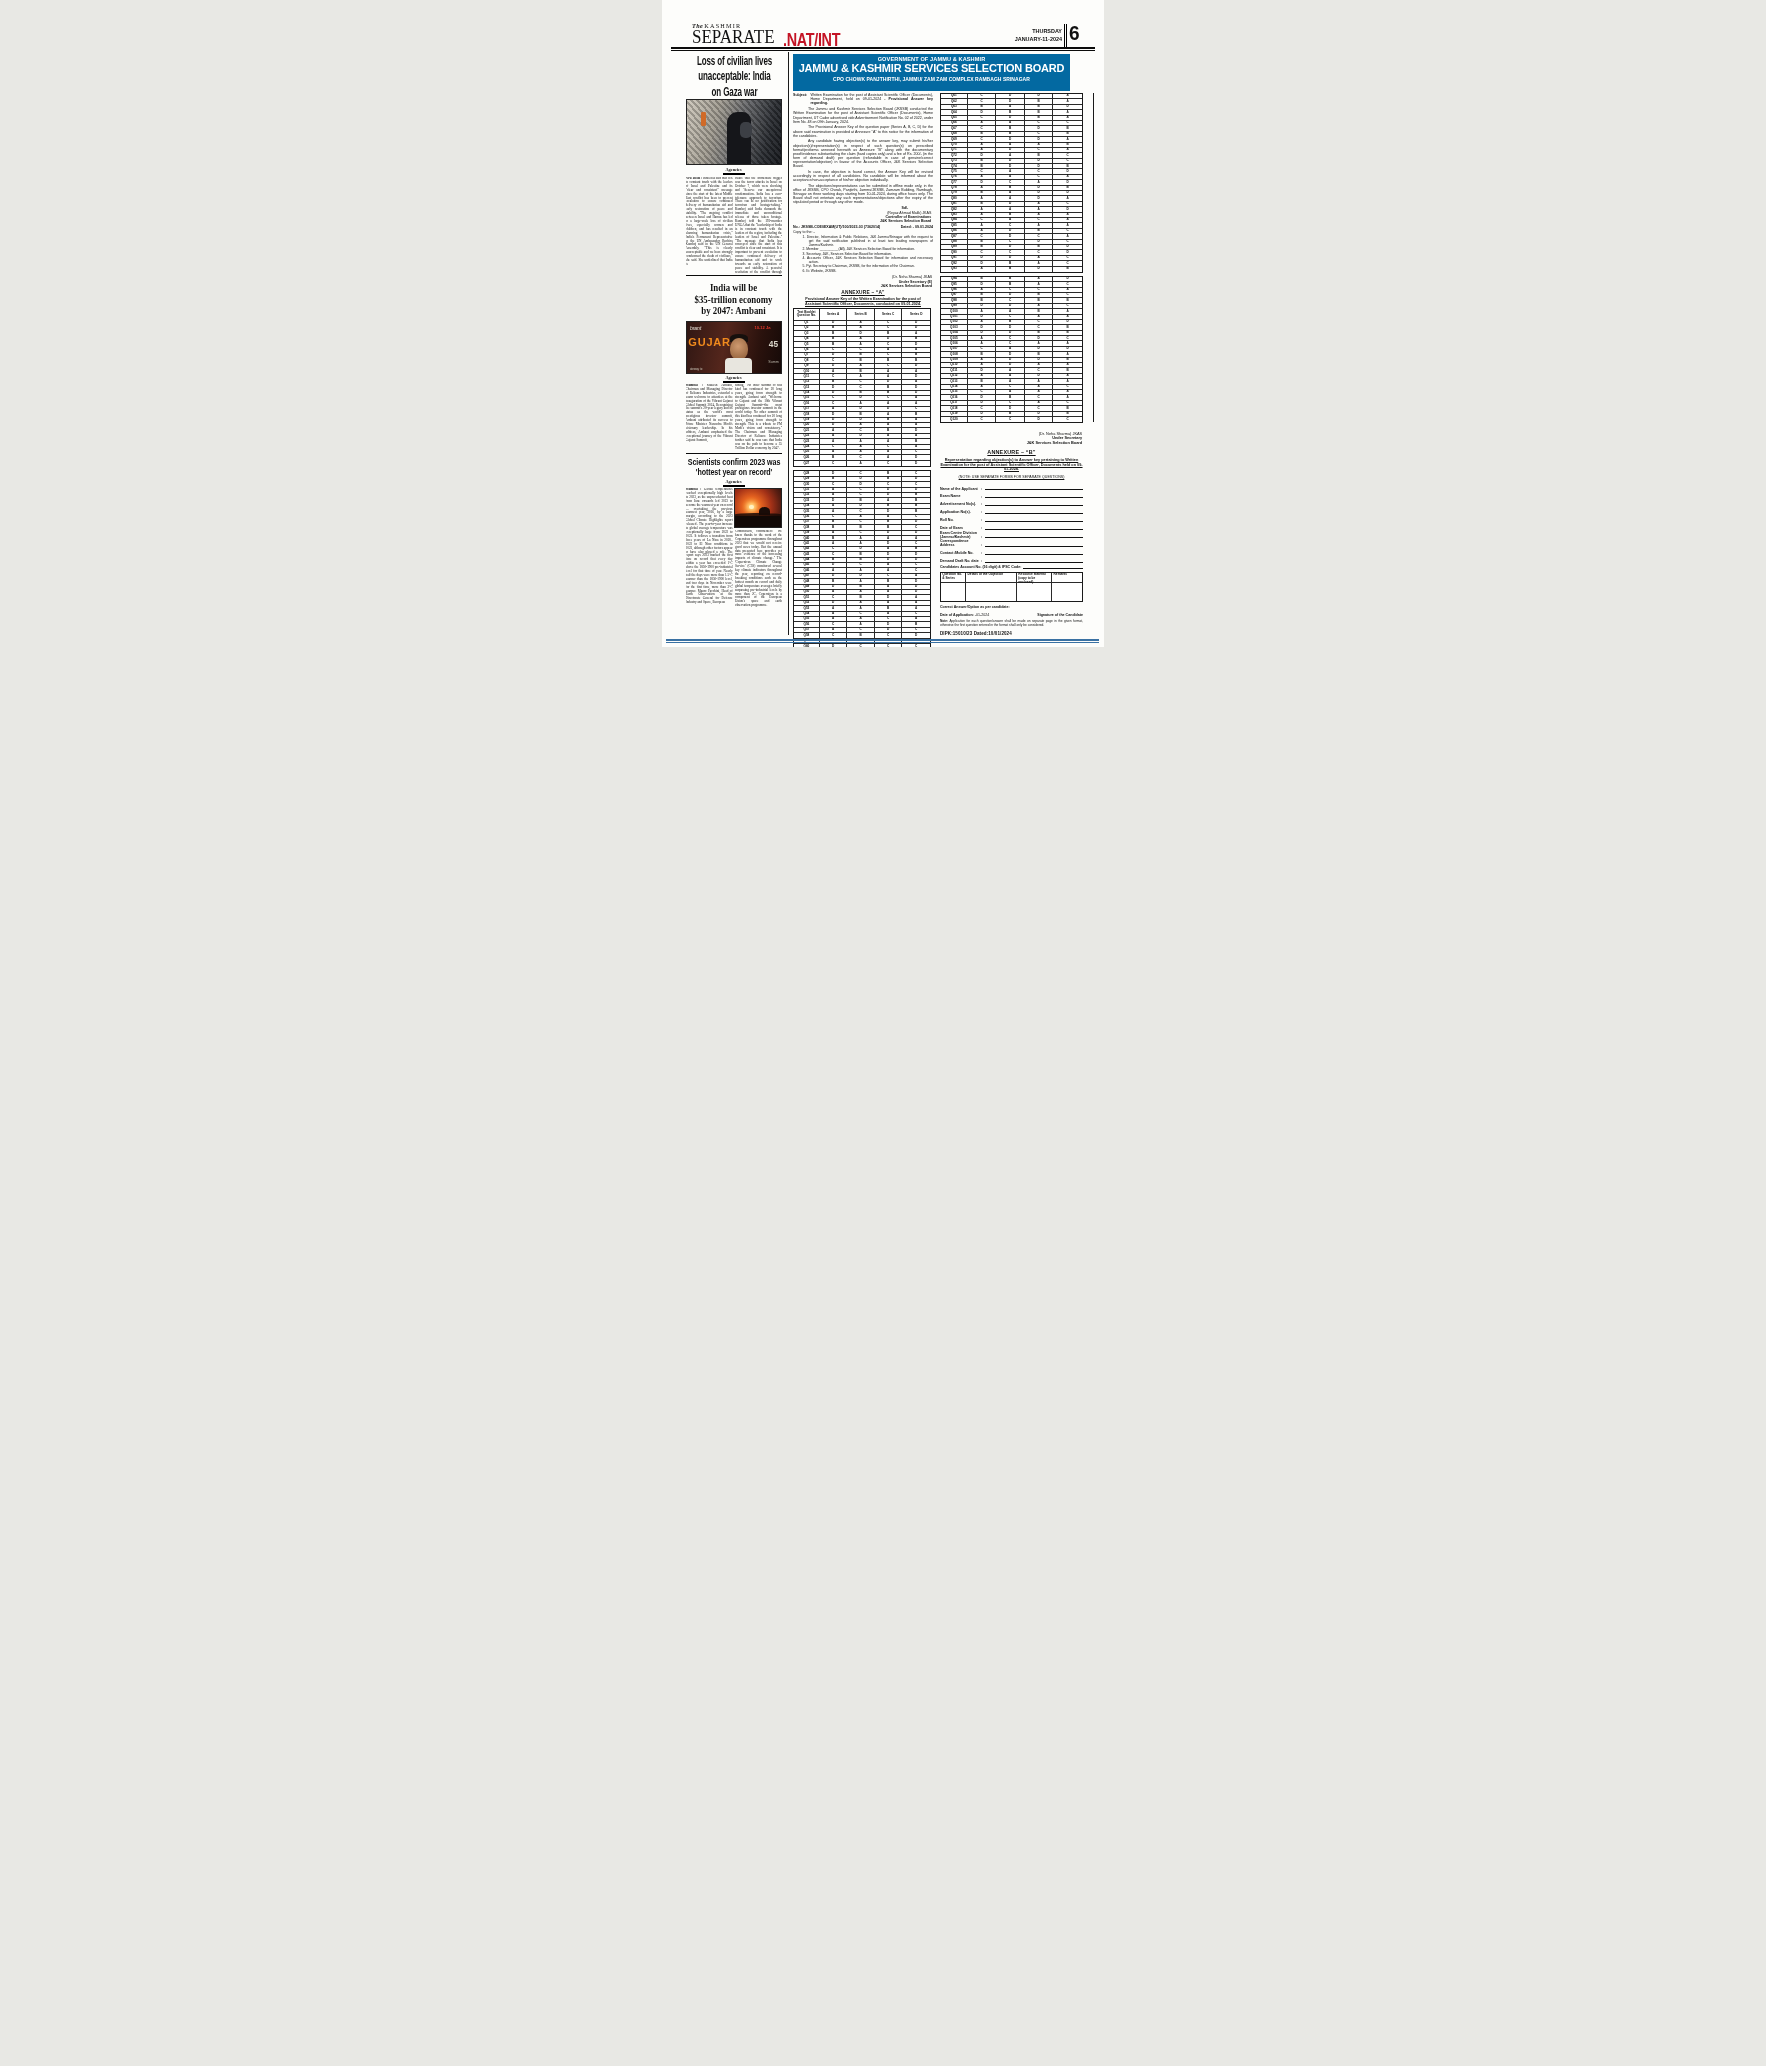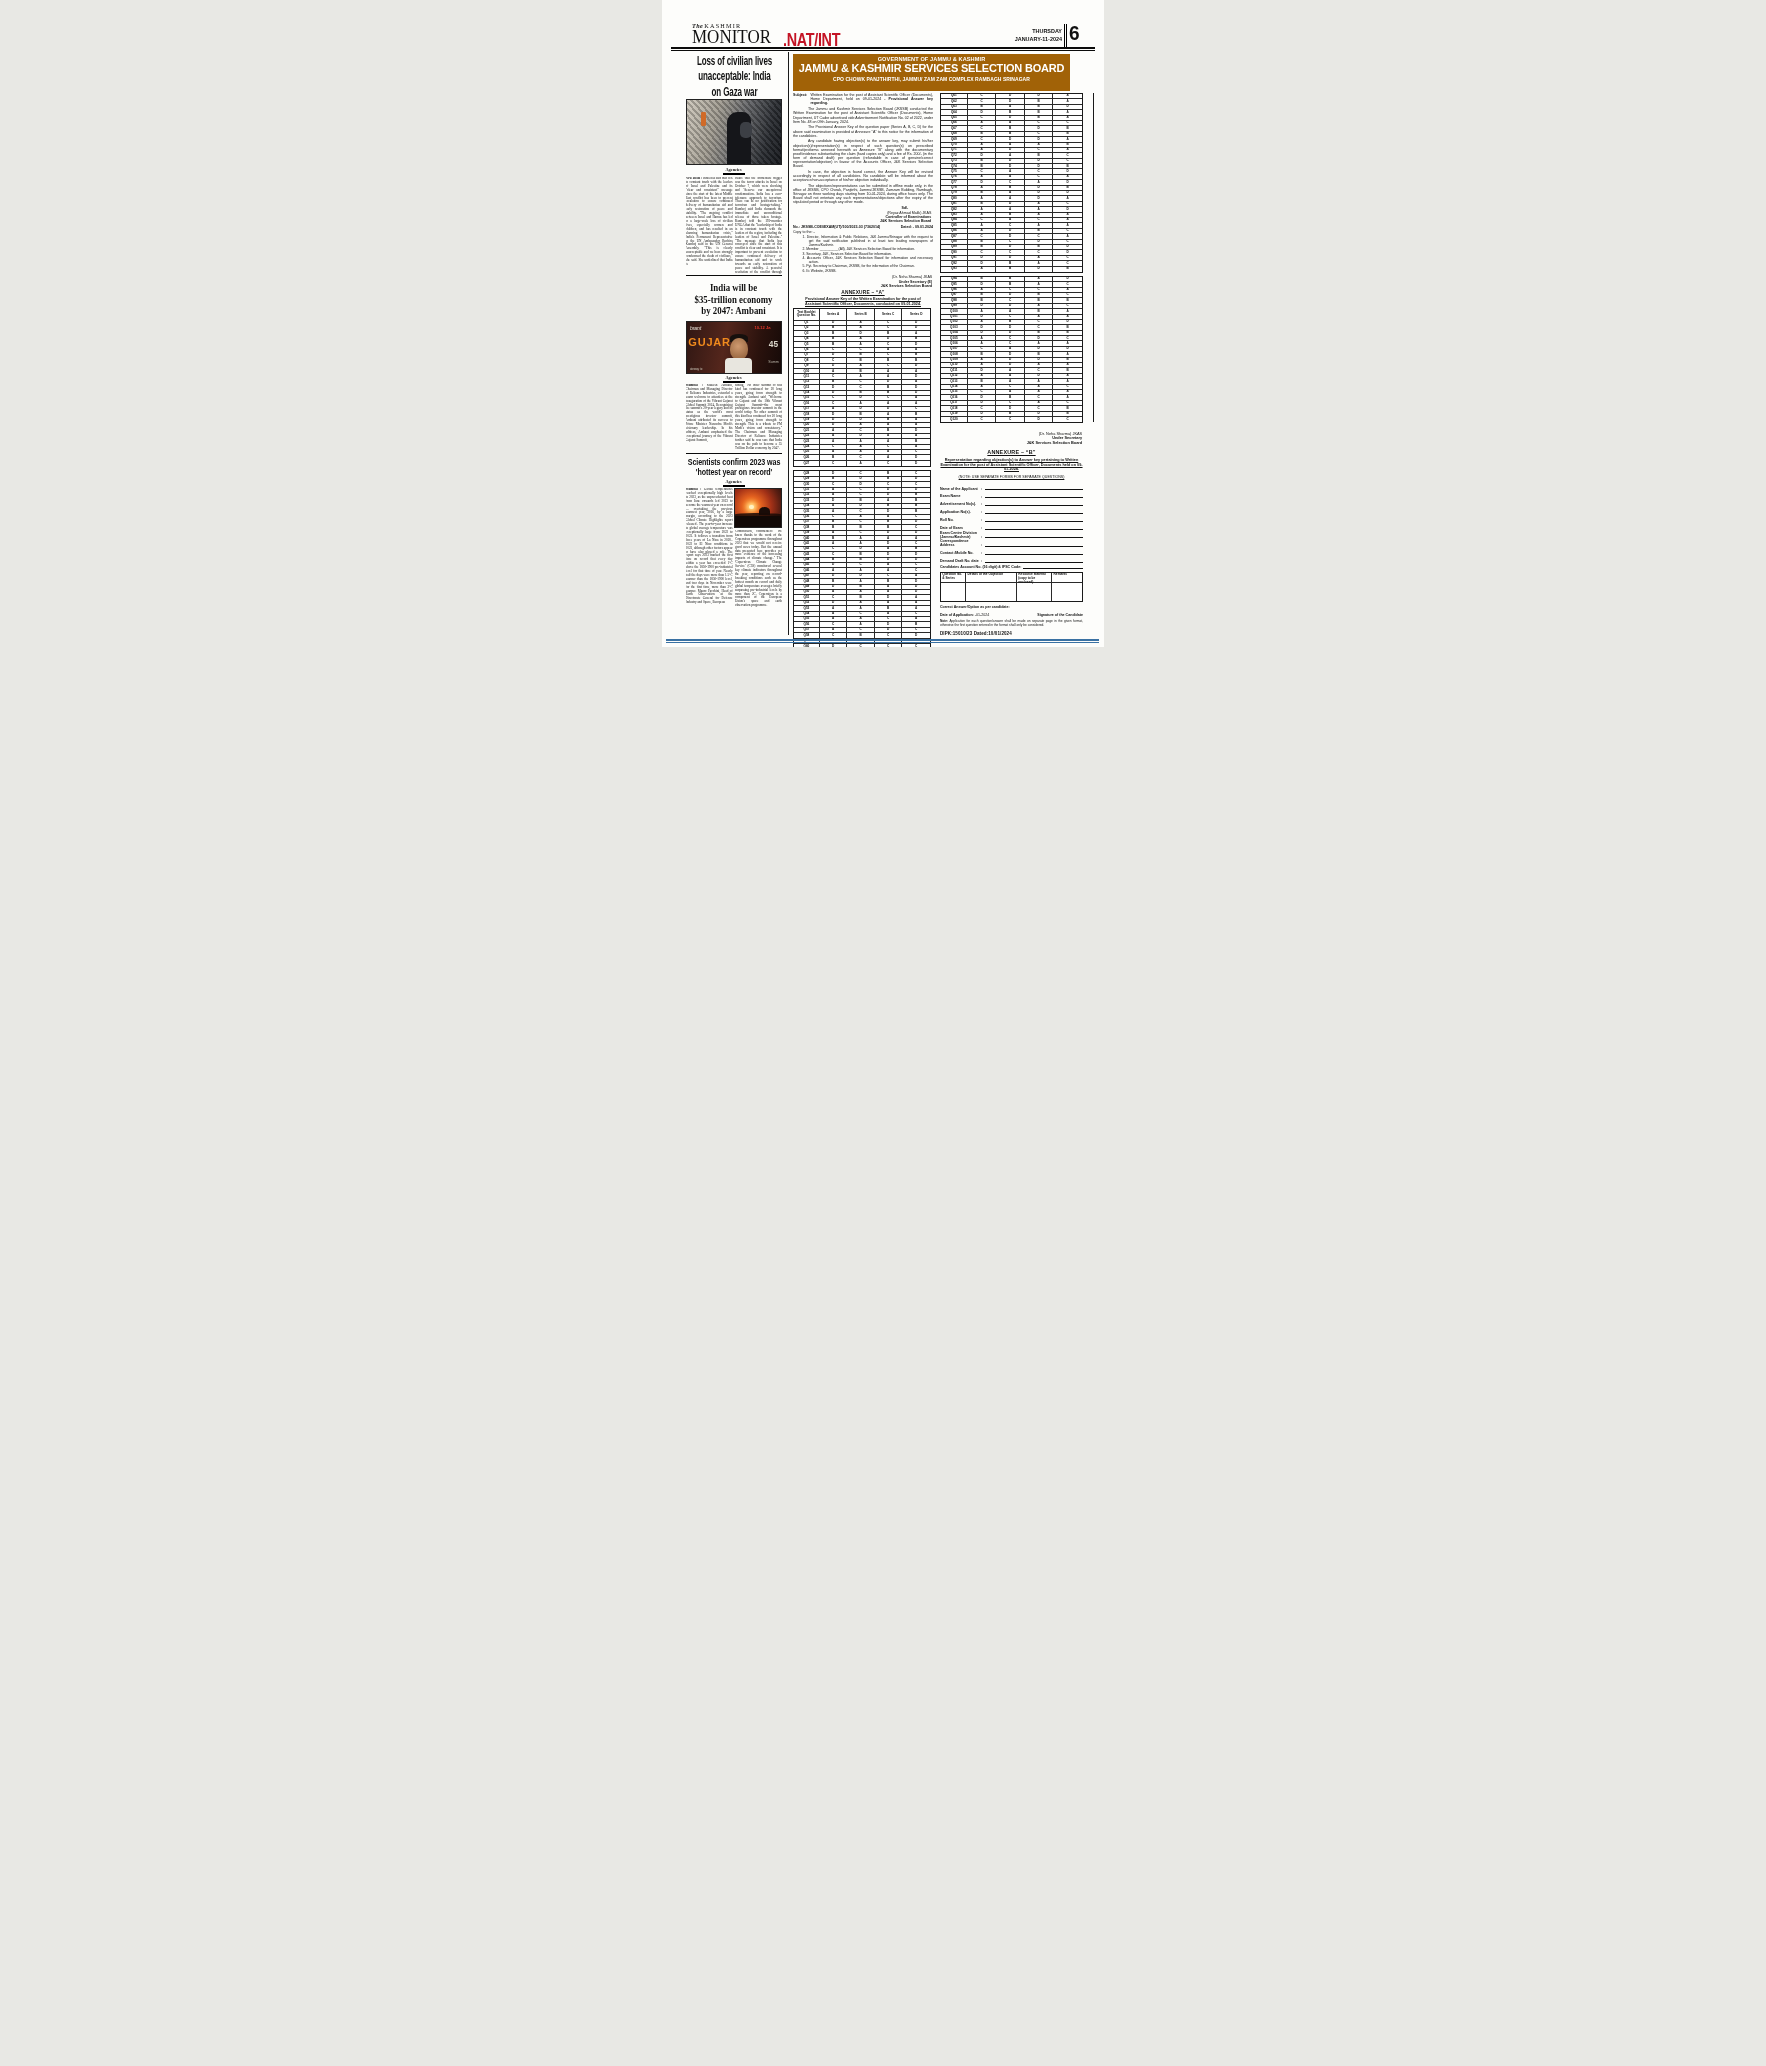--- a/index.html
+++ b/index.html
@@ -54,21 +54,21 @@
   .p2-hair { position:absolute; left:43px; top:12.4px; width:18px; height:7.4px; border-radius:50% 50% 0 0; background:#16100d; }
   .p2-shirt { position:absolute; left:38px; top:36px; width:27px; height:16.5px; background:#e8e6df; border-radius:4.1px 4.1px 0 0; }
 
   .photo3 { left:72px; top:488px; width:48px; height:40px; background:radial-gradient(circle at 36% 46%, #ffd27a 0%, #ff9b3a 9%, #e2601f 28%, #a33117 55%, #5a1e12 80%, #30130c 100%); }
   .p3-sun { position:absolute; left:14px; top:15.7px; width:4.5px; height:4.5px; border-radius:50%; background:#fff3c4; box-shadow:0 0 4.1px 2.1px rgba(255,230,150,.8); }
   .p3-band { position:absolute; left:0; top:24px; width:48px; height:3.3px; background:rgba(26,10,6,.85); border-radius:40% 60% 0 0; }
   .p3-dome { position:absolute; left:24px; top:18px; width:10.7px; height:8.3px; border-radius:50% 50% 0 0; background:#1a0c08; }
   .p3-ground { position:absolute; left:0; bottom:0; width:48px; height:10.7px; background:#120906; }
 
   
-  .gov-box { position:absolute; left:131px; top:54px; width:277px; height:37px; background:#a16207; color:#fff; text-align:center; }
+  .gov-box { position:absolute; left:131px; top:54px; width:277px; height:37px; background:#0369a1; color:#fff; text-align:center; }
   .gov-l1 { font-weight:bold; font-size:5.6px; margin-top:2.1px; letter-spacing:0.1px; }
   .gov-l2 { font-weight:bold; font-size:11px; letter-spacing:-0.2px; margin-top:0.4px; transform:scaleY(1.06); }
   .gov-l3 { font-weight:bold; font-size:5px; margin-top:1.2px; letter-spacing:0.04px; }
 
   
   .ncol { position:absolute; left:131px; top:93px; width:140px; }
   .np { font-size:3.6px; line-height:4.1px; text-align:justify; margin-bottom:1.7px; text-indent:15px; }
   .subject { display:flex; text-indent:0; margin-bottom:2.1px; }
   .subj-label { font-weight:bold; width:17.4px; flex:none; font-size:3.6px; }
   .subj-body { flex:1; text-align:justify; font-size:3.6px; }
@@ -126,21 +126,21 @@
 </style>
 </head>
 <body>
 
 <div id="page">
 
   <div class="mh">
     <div class="mh-top">
       <span class="mh-the">The</span><span class="mh-kashmir">KASHMIR</span>
     </div>
-    <div class="mh-main">MONITOR</div>
+    <div class="mh-main">SEPARATE</div>
   </div>
   <div class="section-tag">.NAT/INT</div>
   <div class="date-block">
     <div>THURSDAY</div>
     <div>JANUARY-11-2024</div>
   </div>
   <div class="vbars"></div>
   <div class="pagenum">6</div>
   <div class="rule-thick"></div>
   <div class="rule-thin"></div>

